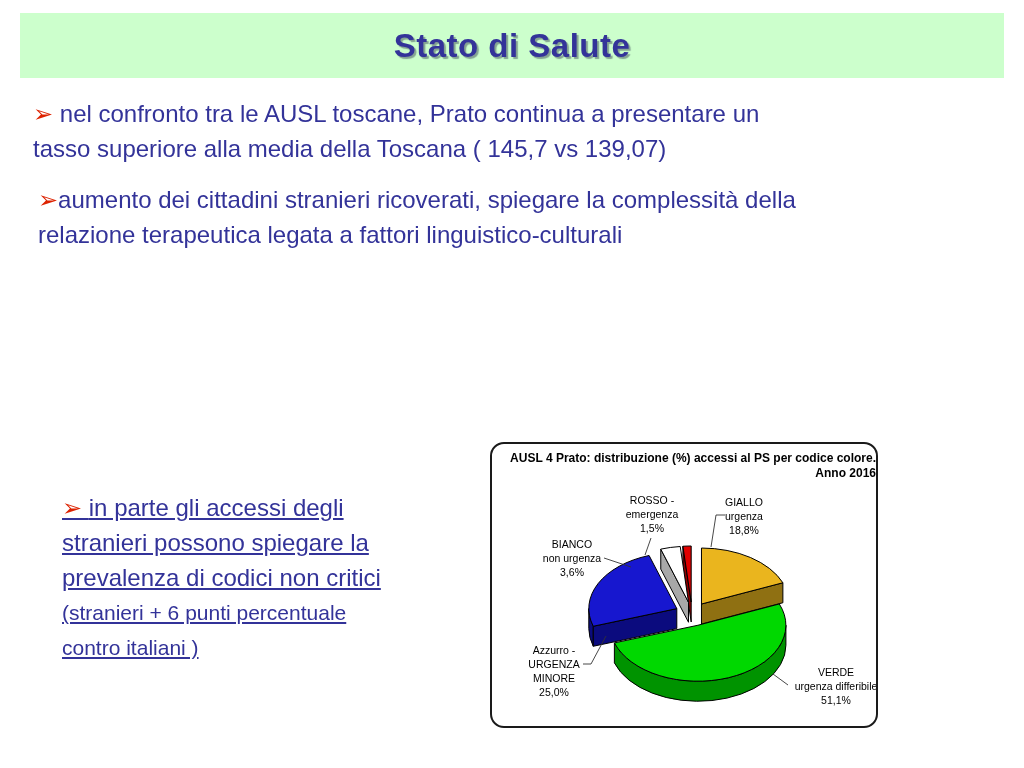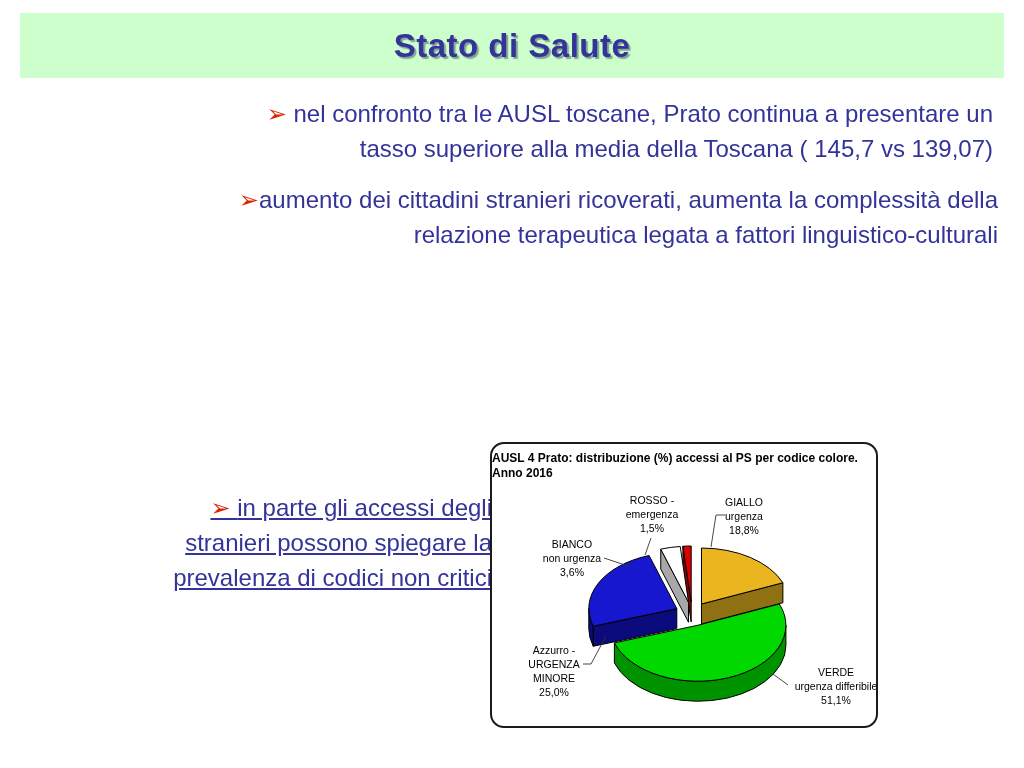--- a/index.html
+++ b/index.html
@@ -2,56 +2,57 @@
 <html><head>
 <meta charset="utf-8">
 <style>
   html,body{margin:0;padding:0;background:#e9e9e9;}
   #stage{position:relative;width:1024px;height:768px;background:#ffffff;overflow:hidden;
          font-family:"Liberation Sans",sans-serif;}
   .band{position:absolute;left:20px;top:13px;width:984px;height:65px;background:#ccffcc;}
   .band h1{margin:0;text-align:center;line-height:65px;font-size:33px;font-weight:bold;
            color:#333399;text-shadow:2px 2px 1px rgba(25,25,60,0.4);
            font-family:"Liberation Sans",sans-serif;letter-spacing:0.5px;border-radius:7px;}
-  .bullet{position:absolute;color:#333399;font-size:24px;line-height:35px;white-space:pre-line;text-align:right;}
+  .bullet{position:absolute;color:#333399;font-size:24px;line-height:35px;white-space:pre-line;}
   .bullet .mk{color:#dd2200;}
   .b1{left:33px;top:96px;width:960px;}
   .b2{left:38px;top:182px;width:960px;}
   .b3{left:38px;top:263px;width:960px;line-height:40px;}
   .b4{left:44px;top:358px;width:950px;}
   .b5{left:62px;top:490px;width:430px;text-decoration:underline;}
   .b5 .small{display:block;font-size:21px;white-space:pre-line;}
   .suffix{color:#111111;}
   .chartbox{position:absolute;left:490px;top:442px;width:388px;height:286px;background:#ffffff;
             border:2px solid #1a1a1a;border-radius:14px;box-sizing:border-box;}
-  .chart-titles{position:absolute;left:0;top:7px;width:100%;text-align:left;color:#000;
+  .chart-titles{position:absolute;left:0;top:7px;width:100%;text-align:right;color:#000;
                 font-weight:bold;font-size:12px;line-height:15px;}
   #pie-svg{position:absolute;left:0;top:0;}
   .pie-label{font-family:"Liberation Sans",sans-serif;font-size:10.5px;fill:#000000;}
 </style>
 </head>
 <body>
 
 <div id="stage">
 
   <div class="band">
     <h1>Stato di Salute</h1>
   </div>
 
   <div class="bullet b1"><span class="mk">➢ </span><span>nel confronto tra le AUSL toscane,  Prato continua a presentare un
 tasso superiore alla media della Toscana ( 145,7 vs 139,07)</span></div>
 
-  <div class="bullet b2"><span class="mk">➢</span><span>aumento dei cittadini stranieri ricoverati, aumenta la complessità della
+  <div class="bullet b2"><span class="mk">➢</span><span>aumento dei cittadini stranieri ricoverati, spiegare la complessità della
 relazione terapeutica legata a fattori linguistico-culturali</span></div>
 
 
 
   <div class="bullet b5"><span class="mk">➢ </span><span>in parte gli accessi degli
 stranieri possono spiegare la
-prevalenza di codici non critici</span></div>
+prevalenza di codici non critici</span><span class="small">(stranieri + 6 punti percentuale
+contro italiani )</span></div>
 
   <div class="chartbox">
     <svg id="pie-svg" width="384" height="282" viewBox="0 0 384 282">
         <path d="M199.2,158.01 L190.92,102.26 L190.92,122.26 L199.2,178.01 Z" fill="#8f0000" stroke="#000" stroke-width="1" stroke-linejoin="round"></path>
         <path d="M199.2,158.01 L190.92,102.26 A88,56 0 0 1 199.2,102.01 Z" fill="#e00000" stroke="#000" stroke-width="1" stroke-linejoin="round"></path>
         <path d="M196.5,158.26 L168.78,105.11 L168.78,125.11 L196.5,178.26 Z" fill="#a8a8a8" stroke="#000" stroke-width="1" stroke-linejoin="round"></path>
         <path d="M196.5,158.26 L168.78,105.11 A88,56 0 0 1 188.22,102.51 Z" fill="#ffffff" stroke="#000" stroke-width="1" stroke-linejoin="round"></path>
         <path d="M209.47,160.03 L290.88,138.76 L290.88,158.76 L209.47,180.03 Z" fill="#8f7012" stroke="#000" stroke-width="1" stroke-linejoin="round"></path>
         <path d="M209.47,160.03 L209.47,104.03 A88,56 0 0 1 290.88,138.76 Z" fill="#eab51e" stroke="#000" stroke-width="1" stroke-linejoin="round"></path>
         <path d="M101.28,182.26 A88,56 0 0 1 96.8,164.62 L96.8,184.62 A88,56 0 0 0 101.28,202.26 Z" fill="#0b0b7e" stroke="#000" stroke-width="1" stroke-linejoin="round"></path>

